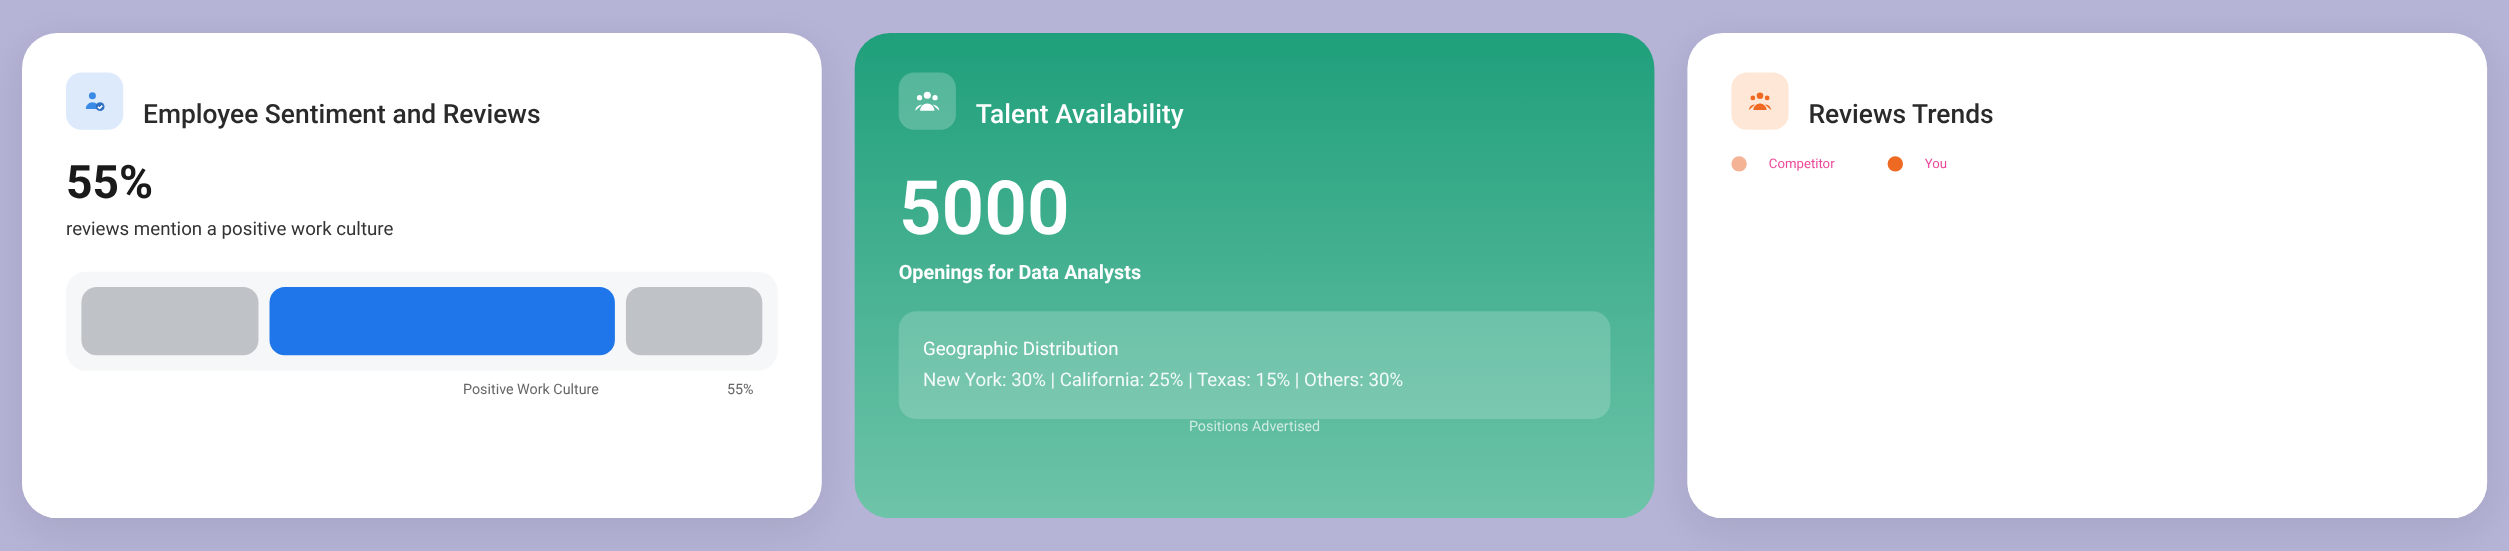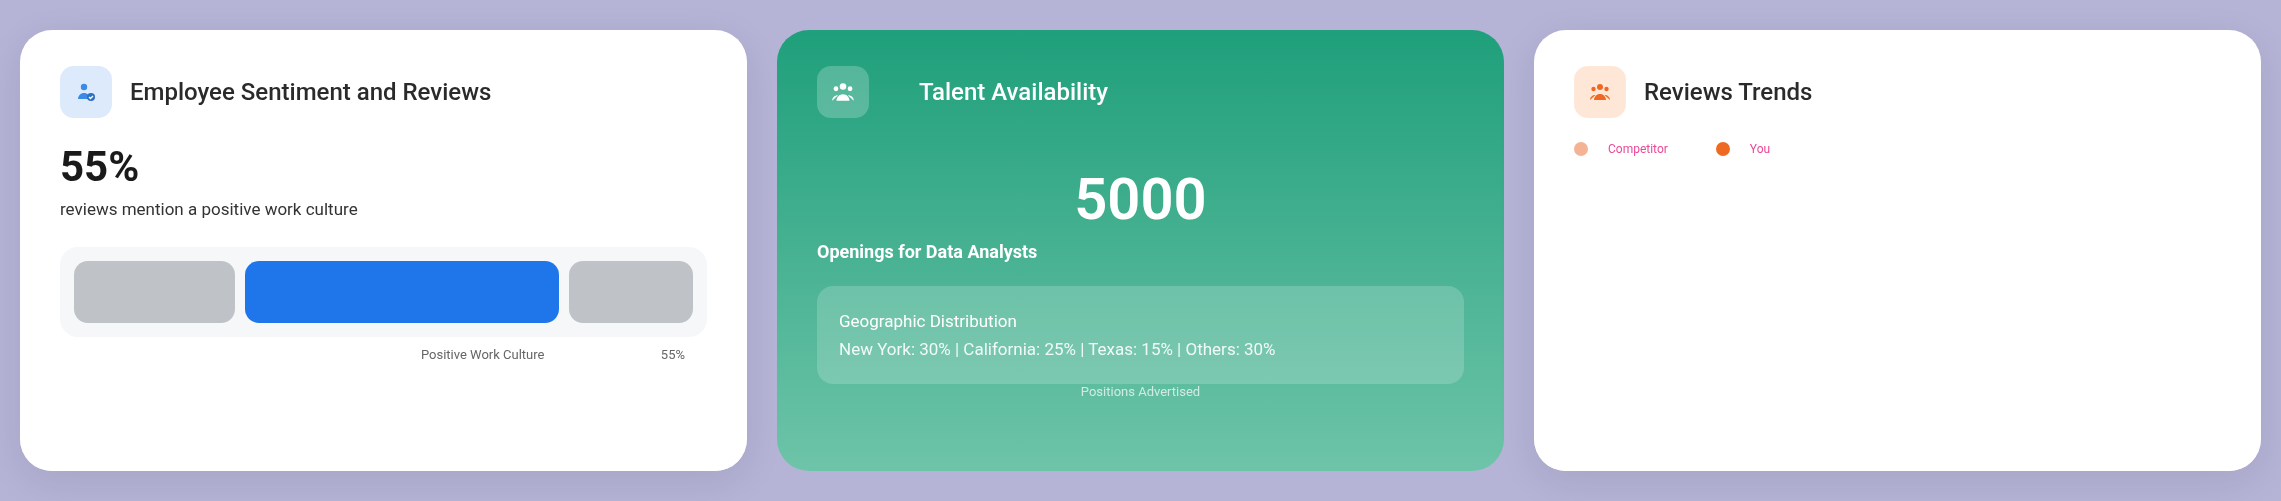--- a/index.html
+++ b/index.html
@@ -21,53 +21,52 @@
     .card-white {
       background: #ffffff;
       box-shadow: 0 10px 40px rgba(0,0,0,0.08);
     }
     .card-green {
       background: linear-gradient(180deg, #1f9f7b 0%, #6ec4a8 100%);
       color: #ffffff;
     }
     .card-header {
       display: flex;
-      align-items: center;
+      align-items: flex-end;
       gap: 18px;
       margin-bottom: 24px;
     }
     .icon-box {
       width: 52px;
       height: 52px;
       border-radius: 14px;
       display: flex;
       align-items: center;
       justify-content: center;
     }
     .icon-box-blue { background: #dceafc; }
     .icon-box-green { background: rgba(255,255,255,0.22); }
     .icon-box-orange { background: #ffe7d8; }
     .card-title {
       font-size: 24px;
       font-weight: 500;
       color: #2a2a2a;
     }
-    .card-green .card-title { color: #ffffff; margin-left: 32px; }
+    .card-green .card-title { color: #ffffff; }
     .big-stat {
       font-size: 42px;
       font-weight: 700;
       color: #1a1a1a;
       margin-bottom: 8px;
     }
     .card-green .big-stat {
       color: #ffffff;
-      font-size: 58px;
+      font-size: 68px;
       font-weight: 600;
-      margin-top: 47px;
-      text-align: center;
+      margin-top: 32px;
     }
     .stat-sub {
       font-size: 17px;
       color: #333;
       margin-bottom: 28px;
     }
     .card-green .stat-sub {
       color: #ffffff;
       font-size: 18px;
       font-weight: 700;

